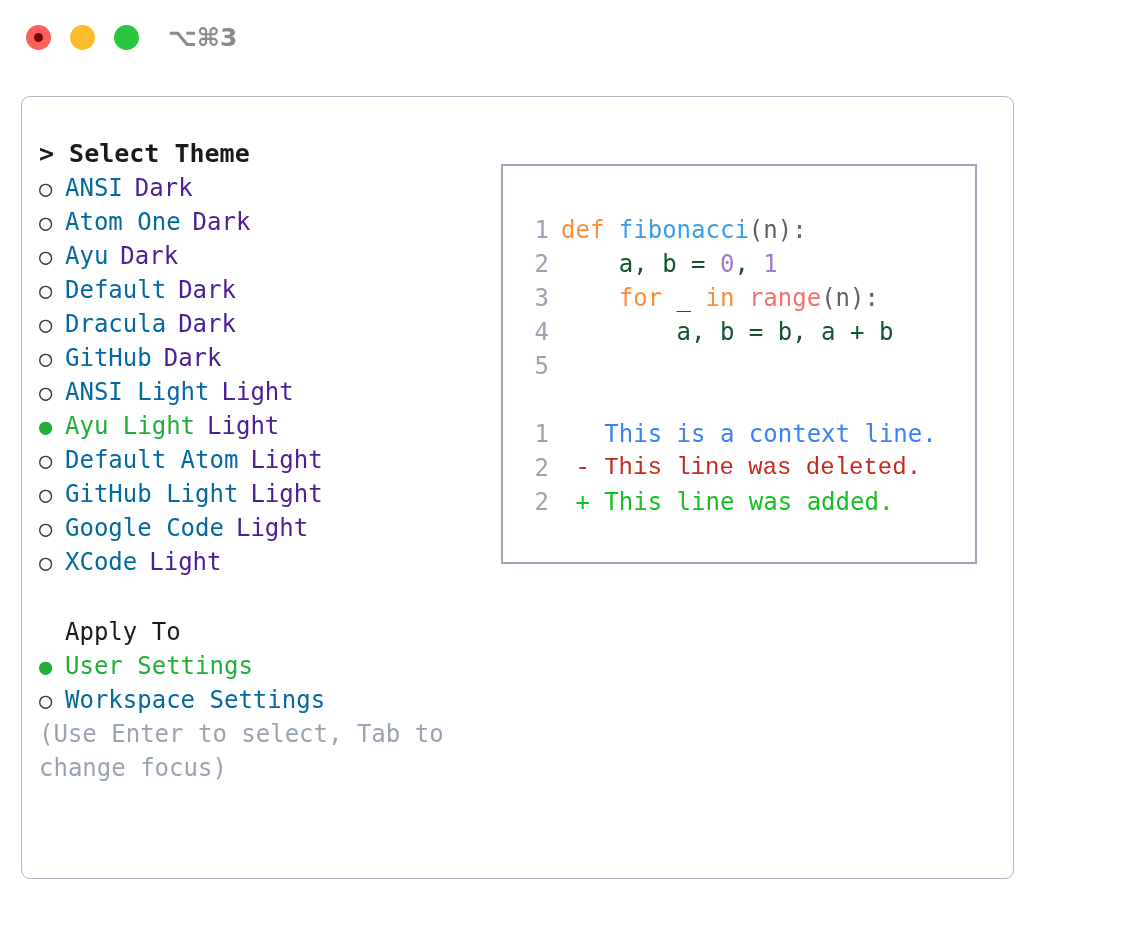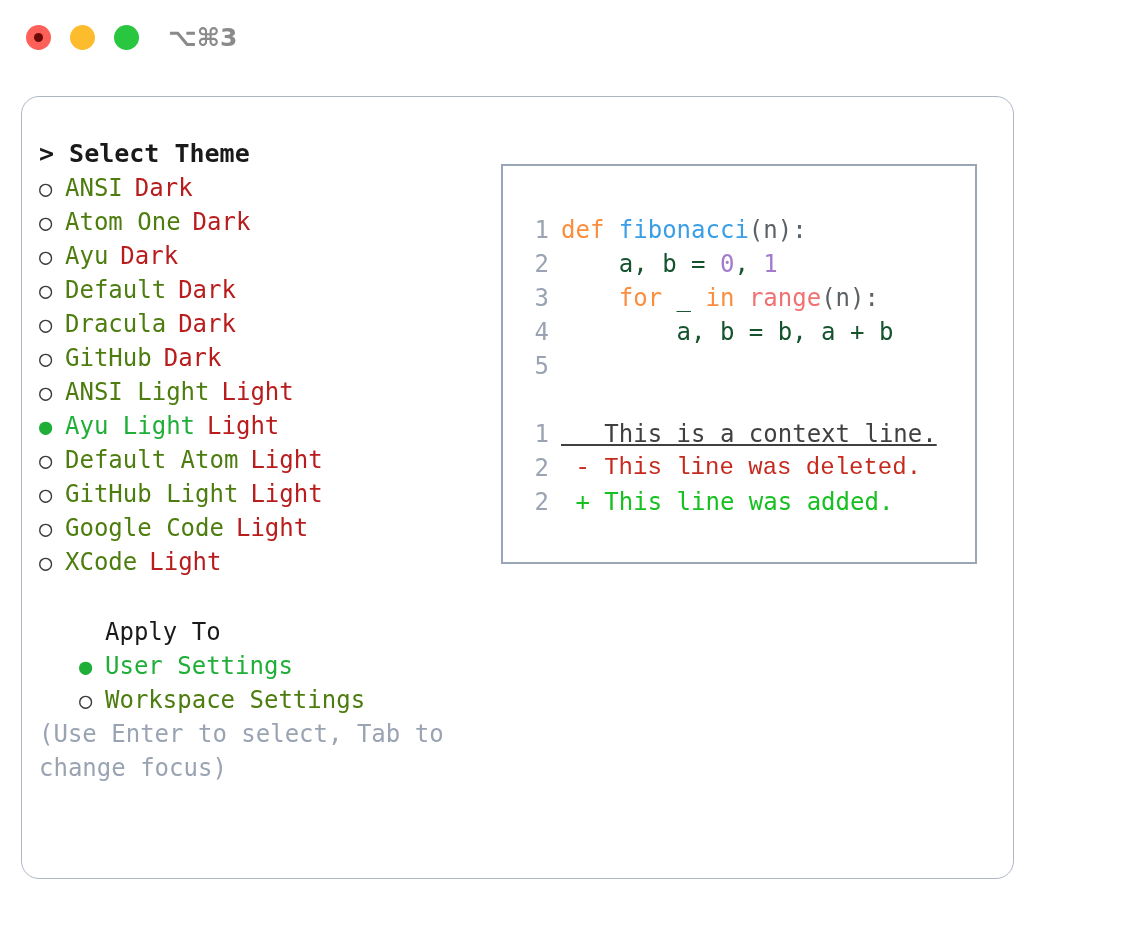--- a/index.html
+++ b/index.html
@@ -75,21 +75,21 @@
   }
 
   
   .frame {
     position: absolute;
     left: 21px;
     top: 96px;
     width: 993px;
     height: 783px;
     border: 1.5px solid #AEB6C4;
-    border-radius: 18px;
+    border-radius: 9px;
     box-sizing: border-box;
     background: #ffffff;
   }
 
   
   .left-col {
     position: absolute;
     left: 17px;
     top: 40px;
     width: 440px;
@@ -123,33 +123,32 @@
   }
   .marker {
     width: 26px;
     flex: 0 0 26px;
     color: #3A3A3A;
     font-size: 22px;
     text-align: left;
   }
   .marker.sel { color: #1FAF38; }
   .label {
-    color: #4d7c0f;
+    color: #0369a1;
   }
   .label.sel {
     color: #1FAF38;
   }
   .tag {
-    color: #b91c1c;
+    color: #4c1d95;
     margin-left: 12px;
   }
 
   .apply-block {
     margin-top: 36px;
-    margin-left: 40px;
   }
   .apply-title {
     font-size: 24px;
     color: #1A1A1A;
     line-height: 34px;
     padding-left: 26px;
     white-space: pre;
   }
 
   .hint {
@@ -187,21 +186,21 @@
   .blank-line { height: 34px; }
 
   
   .tok-kw   { color: #FA8D3E; }
   .tok-fn   { color: #399EE6; }
   .tok-num  { color: #A37ACC; }
   .tok-call { color: #F07171; }
   .tok-txt  { color: #14532d; }
   .tok-punc { color: #5C6166; }
 
-  .diff-ctx { color: #404040; text-decoration: underline; }
+  .diff-ctx { color: #3b82f6; }
   .diff-del { color: #C62A1E; font-family: Liberation Mono, monospace; }
   .diff-add { color: #16C020; }
 </style>
 </head>
 <body>
 
 <div class="window">
 
   <div class="titlebar">
     <div class="traffic">

